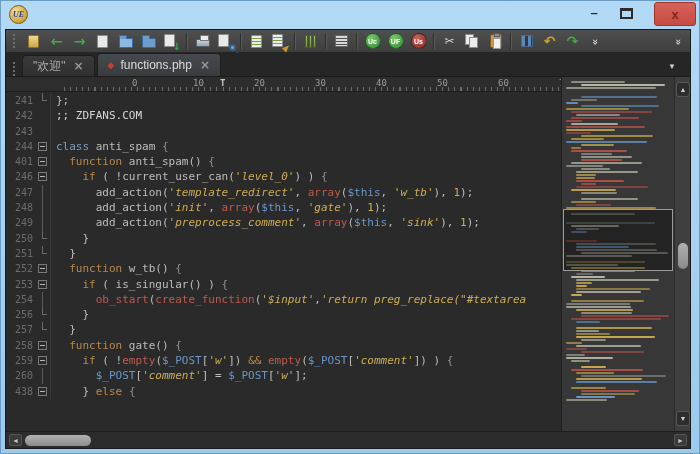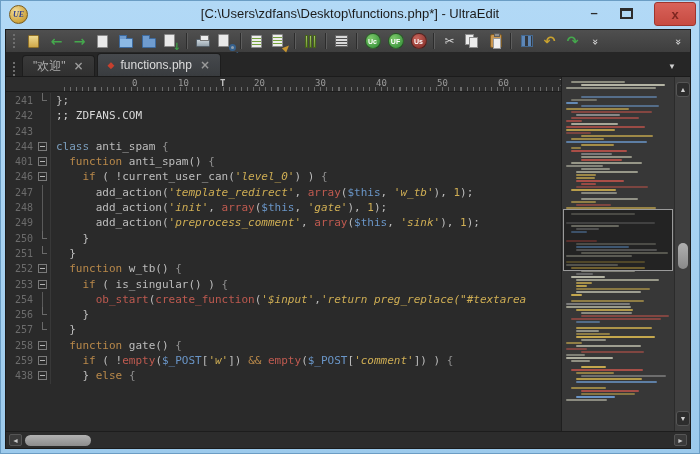--- a/index.html
+++ b/index.html
@@ -109,21 +109,20 @@
     color:#c9c9c9;font-size:7px;display:flex;align-items:center;justify-content:center;}
   .hs-btn.left{left:3px;} .hs-btn.right{right:3px;}
   .hs-thumb{position:absolute;left:19px;top:3px;width:66px;height:11px;background:linear-gradient(#b2b2b2,#8c8c8c);border-radius:6px;}
 </style>
 </head>
 <body>
 
 <div class="frame">
   <div class="titlebar">
     <span class="ue-logo">UE</span>
-    <span class="wtitle">[C:\Users\zdfans\Desktop\functions.php*] - UltraEdit</span>
     <span class="cap-min">–</span>
     <span class="cap-max"></span>
     <span class="cap-close">x</span>
   </div>
 
   <div class="app">
 
     <div class="toolbar">
       <span class="grip"></span>
     <span class="tbtn">
@@ -237,21 +236,21 @@
         </div>
         <span class="tab-drop">▼</span>
     </div>
 
     <div class="main">
       <div class="editor-col">
         <div class="ruler">
           <span class="rticks"></span>
           <span class="rtab" style="left:214px;">T</span>
         <span class="rmark" style="left: 126px;">0</span>
-            <span class="rmark" style="left: 172px;">10</span>
+            <span class="rmark" style="left: 187px;">10</span>
             <span class="rmark" style="left: 248px;">20</span>
             <span class="rmark" style="left: 309px;">30</span>
             <span class="rmark" style="left: 370px;">40</span>
             <span class="rmark" style="left: 431px;">50</span>
             <span class="rmark" style="left: 492px;">60</span>
             <span class="rmark" style="left: 553px;">70</span>
           </div>
         <div class="code">
             <div class="row">
               <span class="lnum">241</span>
@@ -366,20 +365,27 @@
                 <span class="fbox"></span>
               </span>
               <span class="ltext"><span class="tk-plain">  </span><span class="tk-kw">function</span><span class="tk-plain"> gate() </span><span class="tk-punct">{</span></span>
             </div>
             <div class="row">
               <span class="lnum">259</span>
               <span class="fold">
                 <span class="fbox"></span>
               </span>
               <span class="ltext"><span class="tk-plain">    </span><span class="tk-kw">if</span><span class="tk-plain"> ( !</span><span class="tk-fn">empty</span><span class="tk-plain">(</span><span class="tk-var">$_POST</span><span class="tk-plain">[</span><span class="tk-str">'w'</span><span class="tk-plain">]) </span><span class="tk-op">&amp;&amp;</span><span class="tk-plain"> </span><span class="tk-fn">empty</span><span class="tk-plain">(</span><span class="tk-var">$_POST</span><span class="tk-plain">[</span><span class="tk-str">'comment'</span><span class="tk-plain">]) ) </span><span class="tk-punct">{</span></span>
+            </div>
+            <div class="row">
+              <span class="lnum">260</span>
+              <span class="fold">
+                <span class="fmid"></span>
+              </span>
+              <span class="ltext"><span class="tk-plain">      </span><span class="tk-var">$_POST</span><span class="tk-plain">[</span><span class="tk-str">'comment'</span><span class="tk-plain">] = </span><span class="tk-var">$_POST</span><span class="tk-plain">[</span><span class="tk-str">'w'</span><span class="tk-plain">];</span></span>
             </div>
             <div class="row">
               <span class="lnum">438</span>
               <span class="fold">
                 <span class="fbox"></span>
               </span>
               <span class="ltext"><span class="tk-plain">    } </span><span class="tk-kw">else</span><span class="tk-plain"> </span><span class="tk-punct">{</span></span>
             </div>
           </div>
       </div>

